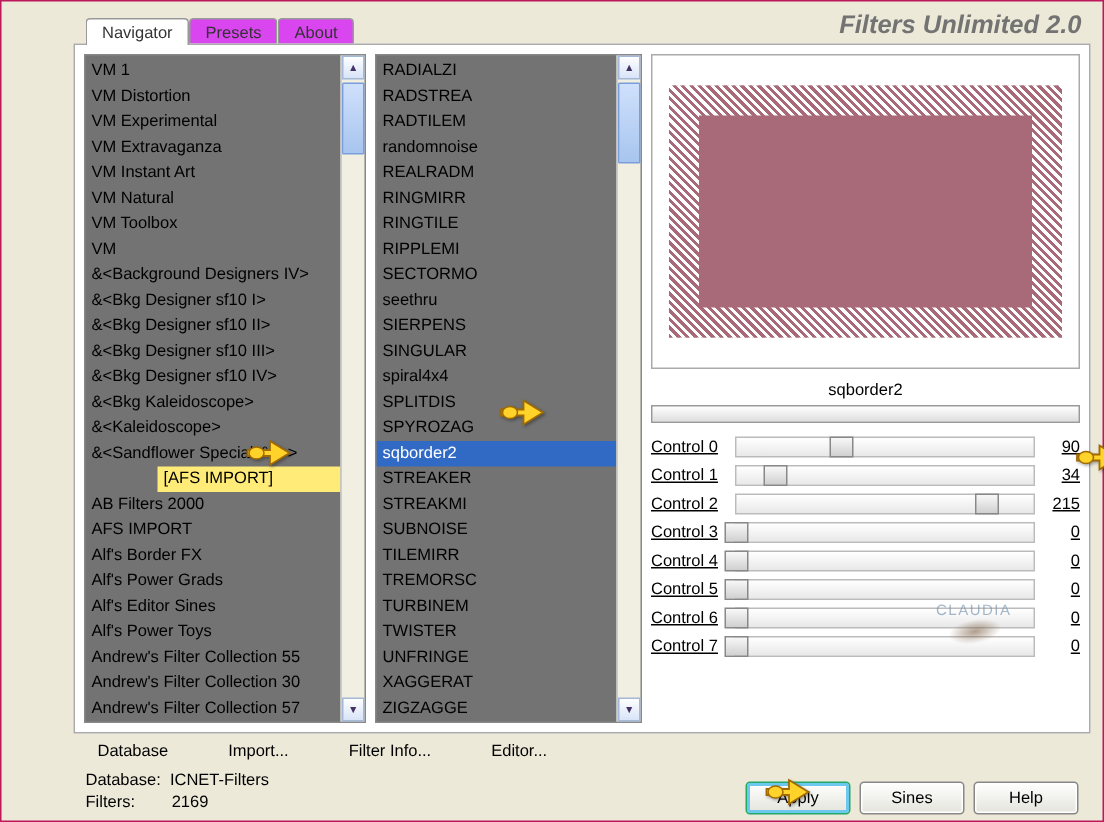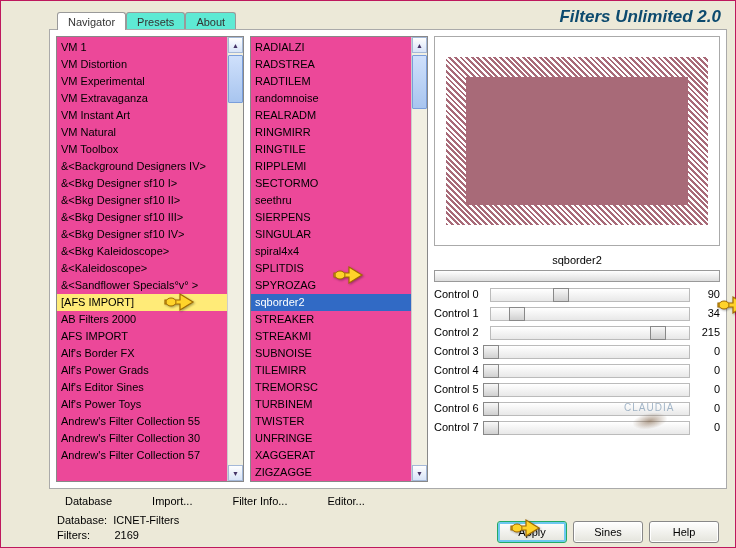--- a/index.html
+++ b/index.html
@@ -1,46 +1,46 @@
 <!DOCTYPE html>
 <html><head>
 <meta charset="utf-8">
 <style>
 * { box-sizing: border-box; margin: 0; padding: 0; font-family: Tahoma, sans-serif; font-size: 11px; }
 html, body { width: 736px; height: 548px; background: #ece9d8; overflow: hidden; }
 .window { width: 100%; height: 100%; border: 1px solid #be185d; display: flex; flex-direction: column; position: relative; padding-left: 40px; }
 .topbar { height: 28px; display: flex; align-items: flex-end; justify-content: space-between; padding: 0 8px; }
 .tabs { display: flex; gap: 0; margin-left: 8px; }
-.tab { padding: 3px 10px 2px; border: 1px solid #999; border-bottom: none; border-radius: 3px 3px 0 0; background: #5eead4; cursor: pointer; position: relative; top: 1px; color: #333; }
+.tab { padding: 3px 10px 2px; border: 1px solid #999; border-bottom: none; border-radius: 3px 3px 0 0; background: #d946ef; cursor: pointer; position: relative; top: 1px; color: #333; }
 .tab.active { background: #fff; z-index: 3; }
-.brand { font-weight: bold; font-style: italic; color: #0c4a6e; font-size: 17px; margin-right: 6px; padding-bottom: 2px; margin-top: 19px; }
+.brand { font-weight: bold; font-style: italic; color: #737373; font-size: 17px; margin-right: 6px; padding-bottom: 2px; margin-top: 19px; }
 .panel { background: #fff; margin: 0 8px 4px; border: 1px solid #aaa; flex: 1; display: flex; padding: 6px; gap: 6px; position: relative; }
-.listwrap { display: flex; border: 1px solid #888; background: #ec4899; height: 446px; }
+.listwrap { display: flex; border: 1px solid #888; background: #737373; height: 446px; }
 .list { overflow-y: hidden; padding: 2px 0; }
 .list.cat { width: 170px; }
 .list.filt { width: 160px; }
 .item { padding: 1px 4px; white-space: nowrap; cursor: pointer; color: #000; line-height: 15px; }
 .item.sel { background: #316ac5; color: #fff; }
-.item.hi { background: #ffeb78; }
+.item.hi { background: #ffeb78; margin-left: 48px; }
 .scrollbar { width: 16px; background: #f1efe2; border-left: 1px solid #ccc; display: flex; flex-direction: column; }
 .sb-btn { height: 16px; background: linear-gradient(to bottom, #fefefe, #d8e4f8); border: 1px solid #a4b8d8; display: flex; align-items: center; justify-content: center; font-size: 7px; color: #436; cursor: pointer; }
 .sb-track { flex: 1; position: relative; }
 .sb-thumb { position: absolute; left: 0; right: 0; background: linear-gradient(to bottom, #cfe0fb, #a8c5ef); border: 1px solid #7a9edb; border-radius: 1px; cursor: pointer; }
 .rightpane { flex: 1; display: flex; flex-direction: column; }
 .preview-outer { border: 1px solid #aaa; background: #fff; padding: 4px; height: 210px; margin-bottom: 6px; display: flex; flex-direction: column; }
 .preview-canvas { flex: 1; background: #fff; position: relative; display: flex; align-items: center; justify-content: center; }
 .preview-img { width: 262px; height: 168px; background:
   repeating-linear-gradient(45deg, #a86a78 0 2px, #fff 2px 4px),
   repeating-linear-gradient(-45deg, #a86a78 0 2px, #fff 2px 4px);
   position: relative; }
 .preview-img::after { content: ""; position: absolute; inset: 20px; background: #a86a78; }
 .preview-label { text-align: center; padding: 2px 0; color: #000; }
 .preview-slider { height: 12px; background: linear-gradient(to bottom, #fff, #ddd); border: 1px solid #999; margin: 2px 0 6px; }
 .controls { display: flex; flex-direction: column; gap: 0; }
-.ctl-row { display: flex; height: 19px; gap: 4px; }
+.ctl-row { display: flex; align-items: center; height: 19px; gap: 4px; text-decoration: underline; }
 .ctl-label { width: 52px; color: #000; }
 .ctl-track { flex: 1; height: 14px; background: linear-gradient(to bottom, #fff, #e8e8e8); border: 1px solid #bbb; position: relative; }
 .ctl-thumb { position: absolute; top: -1px; width: 16px; height: 14px; background: linear-gradient(to bottom, #f8f8f8, #d0d0d0); border: 1px solid #888; }
 .ctl-val { width: 26px; text-align: right; color: #000; }
 .bottomarea { padding: 2px 16px 8px; }
 .hrbtn { display: flex; gap: 40px; margin-bottom: 6px; color: #000; padding-left: 8px; align-items: center; }
 .hrbtn span { cursor: pointer; }
 .rightlinks { display: flex; gap: 30px; padding-right: 20px; color: #000; margin-top: -18px; justify-content: flex-end; }
 .rightlinks span { cursor: pointer; }
 .statusrow { display: flex; justify-content: space-between; align-items: flex-end; margin-top: 6px; }
@@ -72,20 +72,21 @@
 
     <div class="listwrap">
       <div class="list cat" id="catlist">
           <div class="item">VM 1</div>
           <div class="item">VM Distortion</div>
           <div class="item">VM Experimental</div>
           <div class="item">VM Extravaganza</div>
           <div class="item">VM Instant Art</div>
           <div class="item">VM Natural</div>
           <div class="item">VM Toolbox</div>
+          <div class="item">VM</div>
           <div class="item">&amp;&lt;Background Designers IV&gt;</div>
           <div class="item">&amp;&lt;Bkg Designer sf10 I&gt;</div>
           <div class="item">&amp;&lt;Bkg Designer sf10 II&gt;</div>
           <div class="item">&amp;&lt;Bkg Designer sf10 III&gt;</div>
           <div class="item">&amp;&lt;Bkg Designer sf10 IV&gt;</div>
           <div class="item">&amp;&lt;Bkg Kaleidoscope&gt;</div>
           <div class="item">&amp;&lt;Kaleidoscope&gt;</div>
           <div class="item">&amp;&lt;Sandflower Specials°v° &gt;</div>
           <div class="item hi">[AFS IMPORT]</div>
           <div class="item">AB Filters 2000</div>

